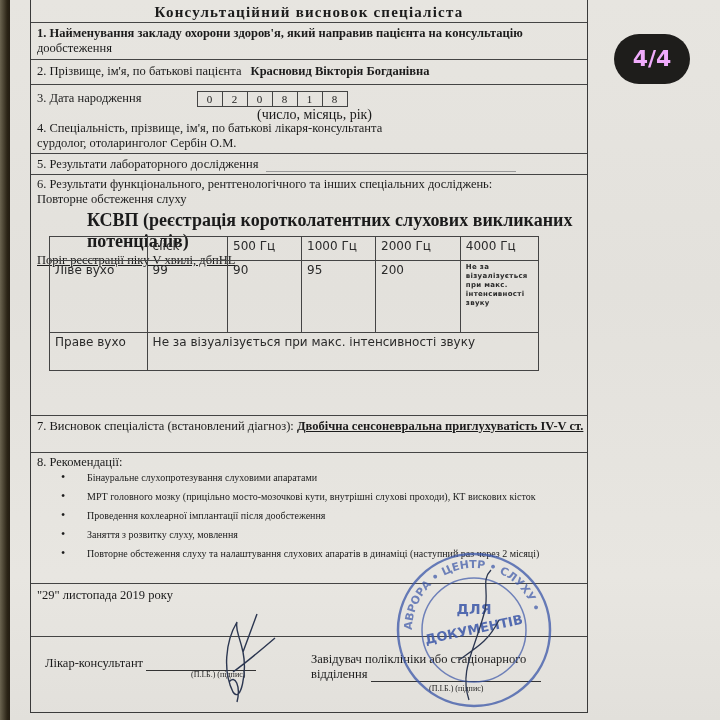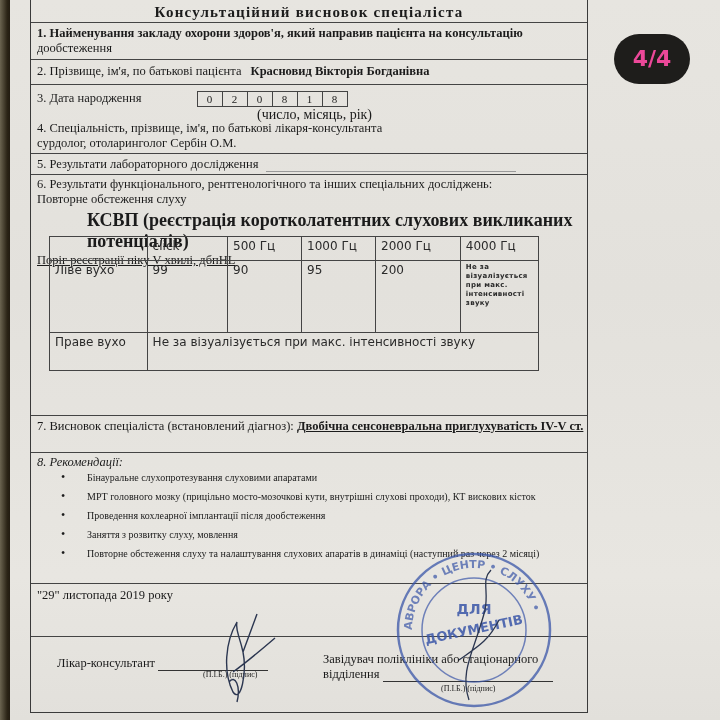--- a/index.html
+++ b/index.html
@@ -43,21 +43,21 @@
   table.abr td {
     border: 1.2px solid #444; font-size: 12px; vertical-align: top;
     padding: 2px 5px; color: #2a2a2a;
   }
   table.abr td.small { font-size: 7px; line-height: 9px; font-weight: bold; letter-spacing: 0.3px; }
   .rec-list { list-style: none; margin: 0; padding: 0 0 0 30px; }
   .rec-list li { position: relative; font-size: 10px; line-height: 15px; padding-left: 26px; margin-bottom: 4px; text-align: justify; padding-right: 6px; }
   .rec-list li::before { content: "•"; position: absolute; left: 0; top: 0; font-size: 12px; }
   .badge {
     position: absolute; left: 614px; top: 34px; width: 76px; height: 50px;
-    border-radius: 25px; background: #1e1d1b; color: #ec4899;
+    border-radius: 25px; background: #1e1d1b; color: #f0abfc;
     font-family: "DejaVu Sans", sans-serif; font-weight: bold; font-size: 22px;
     text-align: center; line-height: 50px;
   }
   .sig-line { display: inline-block; border-bottom: 1px solid #333; width: 100px; height: 12px; vertical-align: bottom; }
   .sig-hint { font-size: 8px; position: absolute; }
   .stamp { position: absolute; left: 358px; top: 550px; width: 170px; height: 160px; }
 </style>
 </head>
 <body>
 
@@ -147,35 +147,35 @@
     </table>
 
   <div class="row" style="top:416px;height:36px;">
     <div class="txt" style="padding-top:3px;">
       <span>7. Висновок спеціаліста (встановлений діагноз):</span>
       <span class="b" style="text-decoration:underline;">Двобічна сенсоневральна приглухуватість IV-V ст.</span>
     </div>
   </div>
 
   <div class="row" style="top:453px;height:130px;">
-    <div class="txt" style="padding-top:2px;font-style:italic;">8. Рекомендації:</div>
+    <div class="txt" style="padding-top:2px;">8. Рекомендації:</div>
     <ul class="rec-list">
       <li>Бінауральне слухопротезування слуховими апаратами</li>
       <li>МРТ головного мозку (прицільно мосто-мозочкові кути, внутрішні слухові проходи), КТ вискових кісток</li>
       <li>Проведення кохлеарної імплантації після дообстеження</li>
       <li>Заняття з розвитку слуху, мовлення</li>
       <li>Повторне обстеження слуху та налаштування слухових апаратів в динаміці (наступний раз через 2 місяці)</li>
     </ul>
   </div>
 
   <div class="row" style="top:584px;height:52px;">
     <div class="txt" style="padding-top:4px;">"29" листопада 2019 року</div>
   </div>
 
-  <div style="position:absolute;top:640px;left:12px;right:0;height:70px;">
+  <div style="position:absolute;top:640px;left:0;right:0;height:70px;">
     <div class="txt" style="position:absolute;left:8px;top:16px;">
       <span>Лікар-консультант</span>
       <span class="sig-line" style="width:110px;"></span>
     </div>
     <div class="sig-hint" style="left:160px;top:30px;">(П.І.Б.) (підпис)</div>
     <div class="txt" style="position:absolute;left:274px;top:12px;">
       <span>Завідувач поліклініки або стаціонарного</span><br>
       <span>відділення</span>
       <span class="sig-line" style="width:170px;"></span>
     </div>

